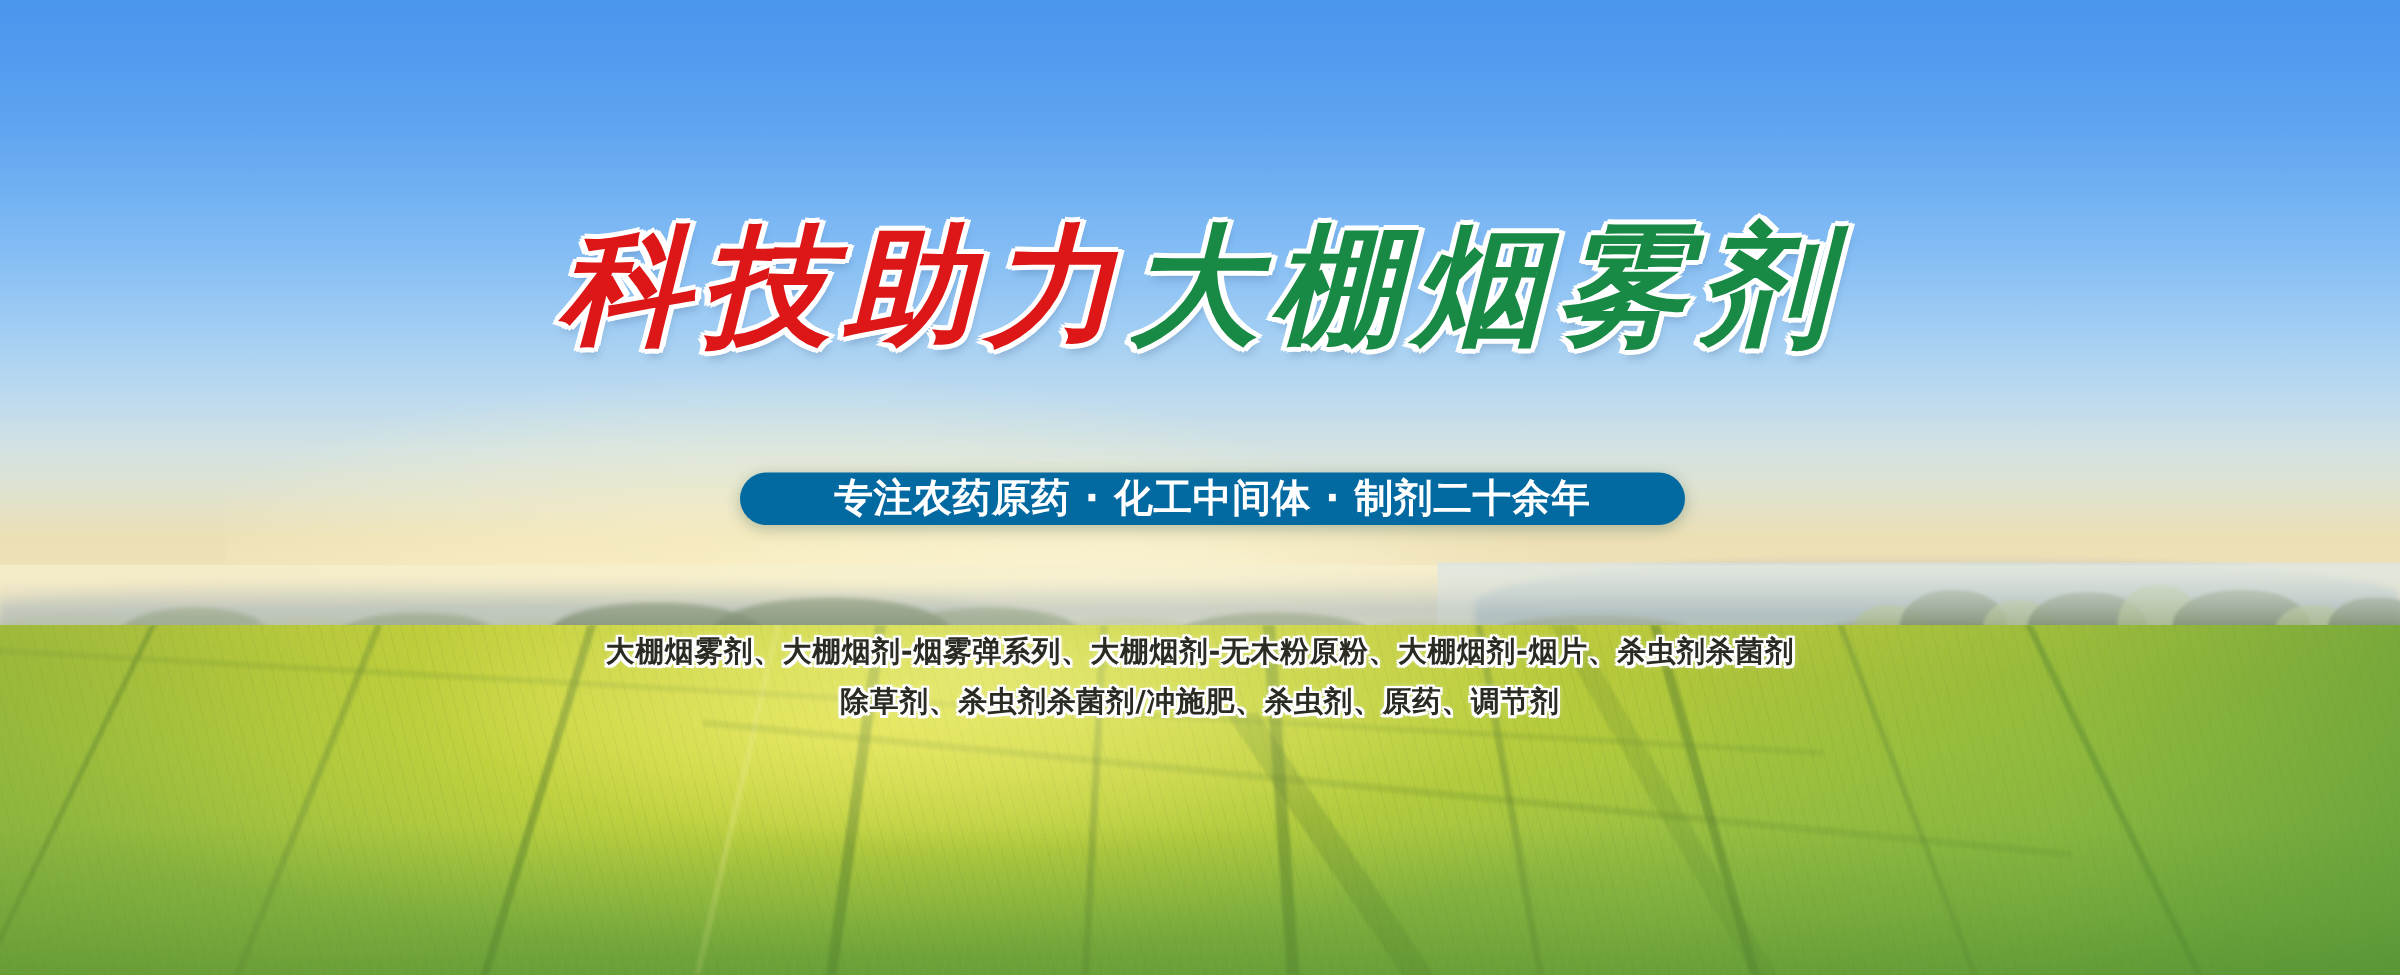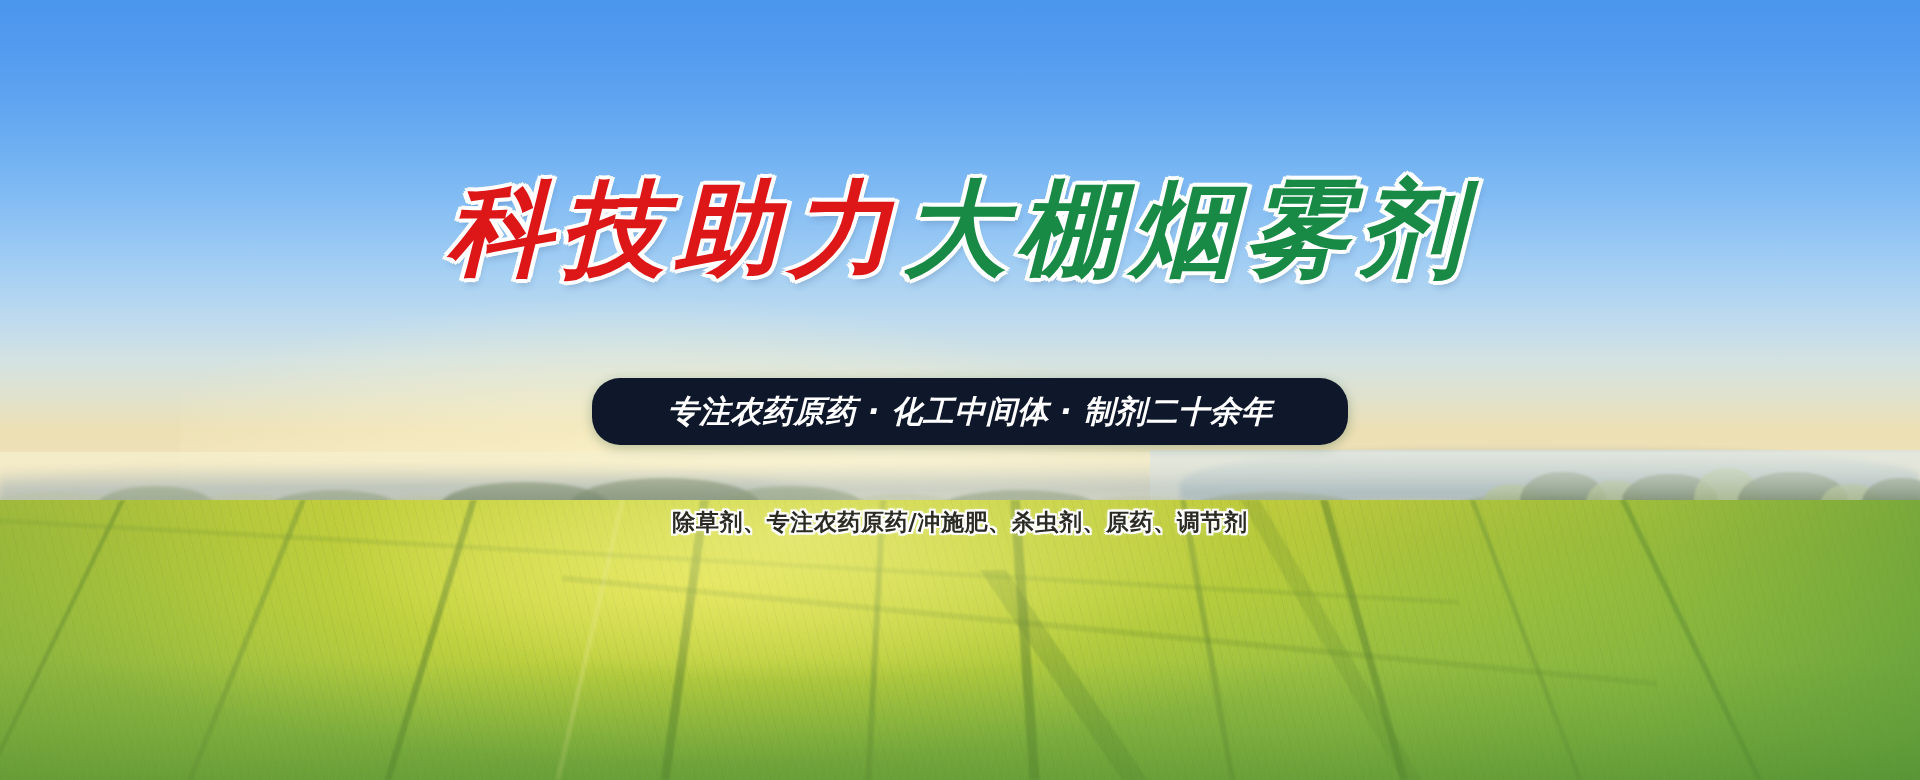--- a/index.html
+++ b/index.html
@@ -171,26 +171,25 @@
        0   -4px 0 #ffffff,  0    4px 0 #ffffff,
       -5px  2px 0 #ffffff,  5px -2px 0 #ffffff,
        2px  6px 7px rgba(30,60,100,.22);
   }
   .title .red{ color:#dd1717;text-align:center; }
   .title .green{ color:#188a45; }
 
   
   .badge{
     position:absolute; left:592px; top:378px;
-    width:756px; height:67px;
-    background:#0f172a;
+    width:756px; height:42px;
+    background:#0369a1;
     border-radius:28px;
     display:flex; align-items:center; justify-content:center;
     box-shadow:0 3px 12px rgba(10,70,50,.28);
-    font-style:italic;
   }
   .badge-text{
     color:#ffffff;
     font-size:31px;
     font-weight:700;
     letter-spacing:.5px;
     white-space:nowrap;
     line-height:1;
   }
 
@@ -290,16 +289,17 @@
 
   <div class="title-wrap">
     <div class="title"><span class="red">科技助力</span><span class="green">大棚烟雾剂</span></div>
   </div>
 
   <div class="badge">
     <span class="badge-text">专注农药原药 · 化工中间体 · 制剂二十余年</span>
   </div>
 
   <div class="product-lines">
-    <span class="product-line">除草剂、专注农药原药/冲施肥、杀虫剂、原药、调节剂</span>
+    <span class="product-line">大棚烟雾剂、大棚烟剂-烟雾弹系列、大棚烟剂-无木粉原粉、大棚烟剂-烟片、杀虫剂杀菌剂</span>
+    <span class="product-line">除草剂、杀虫剂杀菌剂/冲施肥、杀虫剂、原药、调节剂</span>
   </div>
 
 </div>
 
 </body></html>

